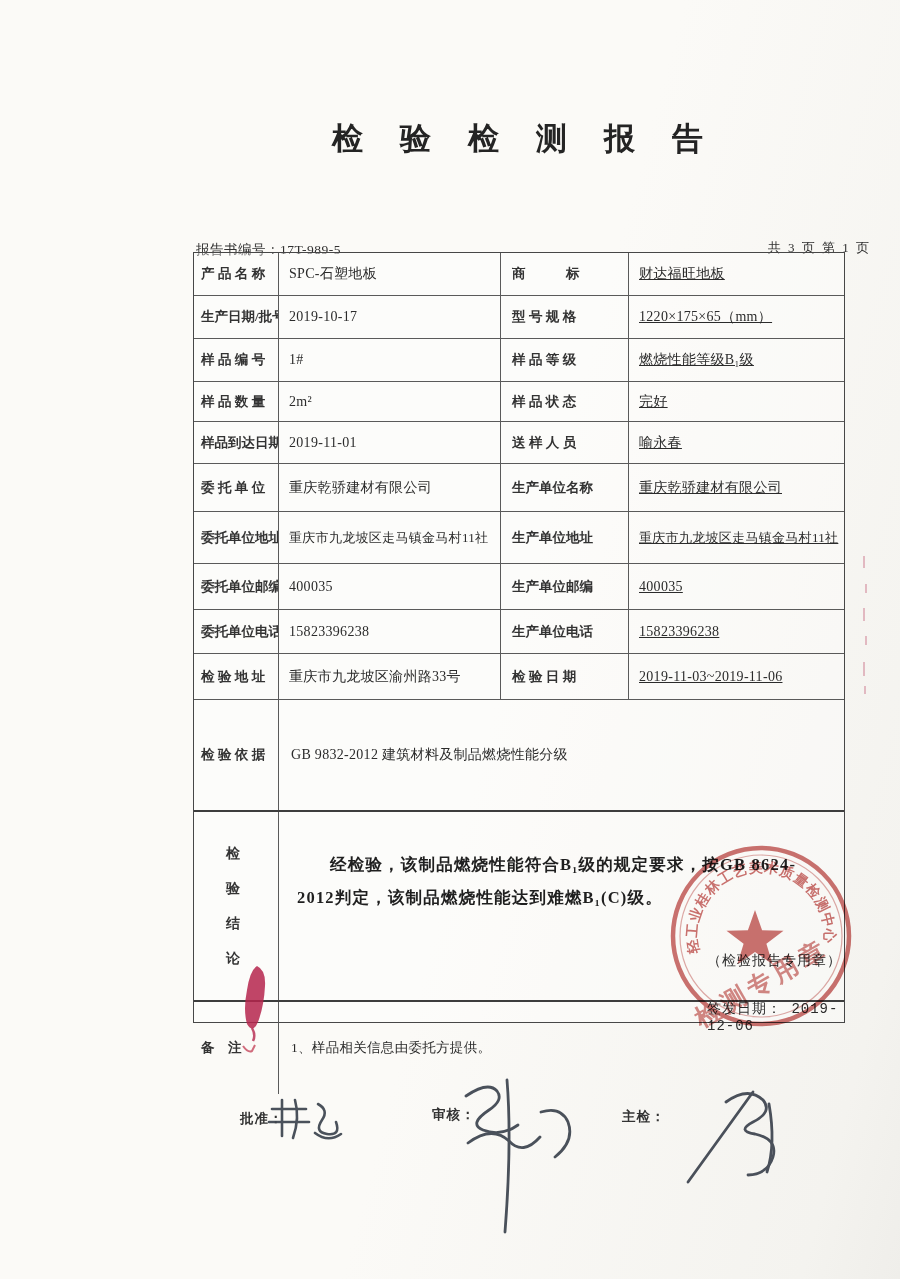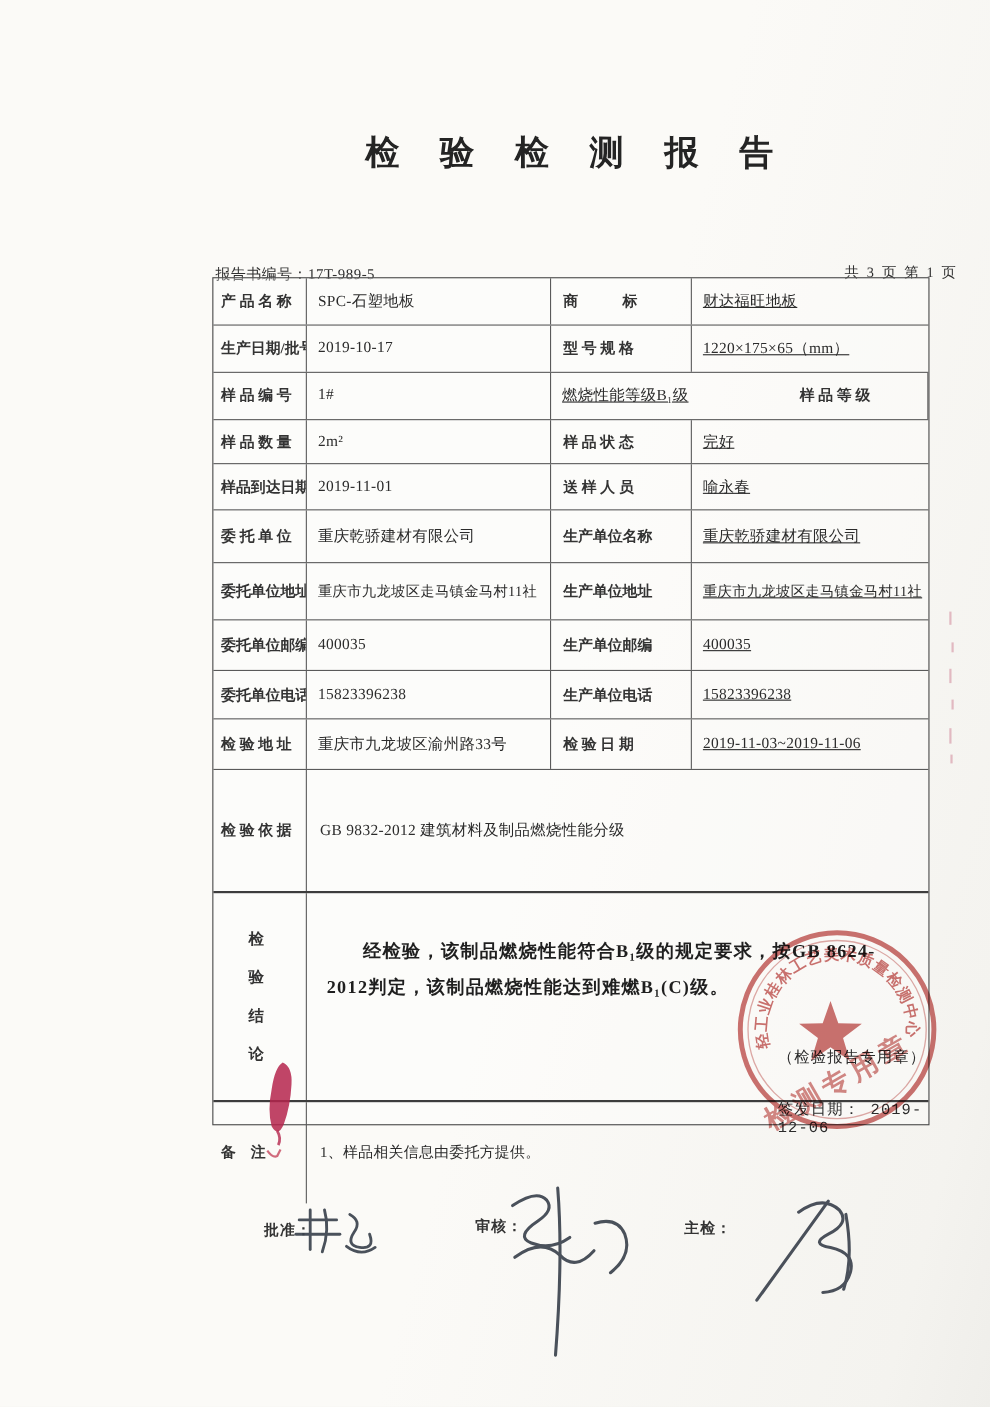--- a/index.html
+++ b/index.html
@@ -77,22 +77,22 @@
     </div>
     <div class="trow" style="height:43px">
       <div class="cell c1 lab">生产日期/批号</div>
       <div class="cell c2 val">2019-10-17</div>
       <div class="cell c3 lab">型 号 规 格</div>
       <div class="cell c4 val">1220×175×65（mm）</div>
     </div>
     <div class="trow" style="height:43px">
       <div class="cell c1 lab">样 品 编 号</div>
       <div class="cell c2 val">1#</div>
+      <div class="cell c3 lab">样 品 等 级</div>
       <div class="cell c4 val">燃烧性能等级B₁级</div>
-      <div class="cell c3 lab">样 品 等 级</div>
     </div>
     <div class="trow" style="height:40px">
       <div class="cell c1 lab">样 品 数 量</div>
       <div class="cell c2 val">2m²</div>
       <div class="cell c3 lab">样 品 状 态</div>
       <div class="cell c4 val">完好</div>
     </div>
     <div class="trow" style="height:42px">
       <div class="cell c1 lab">样品到达日期</div>
       <div class="cell c2 val">2019-11-01</div>

